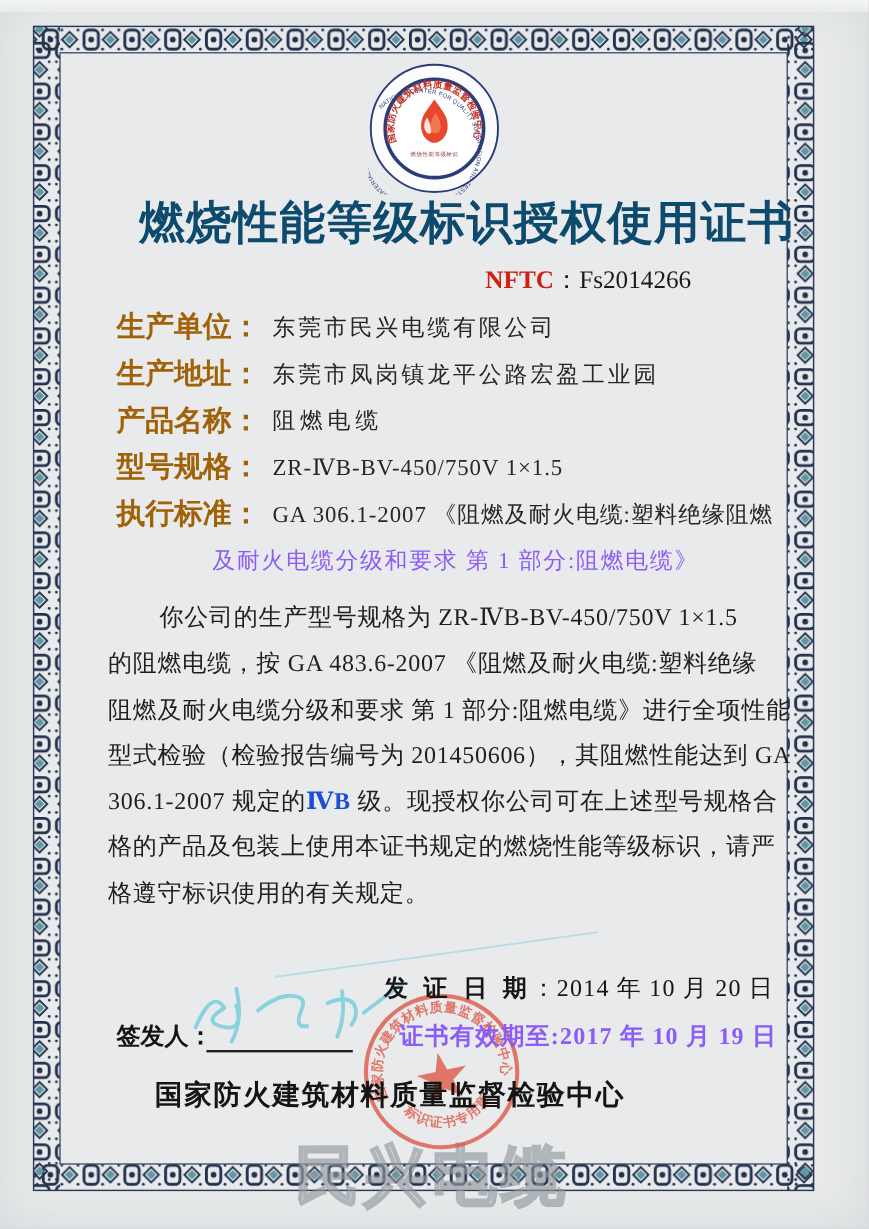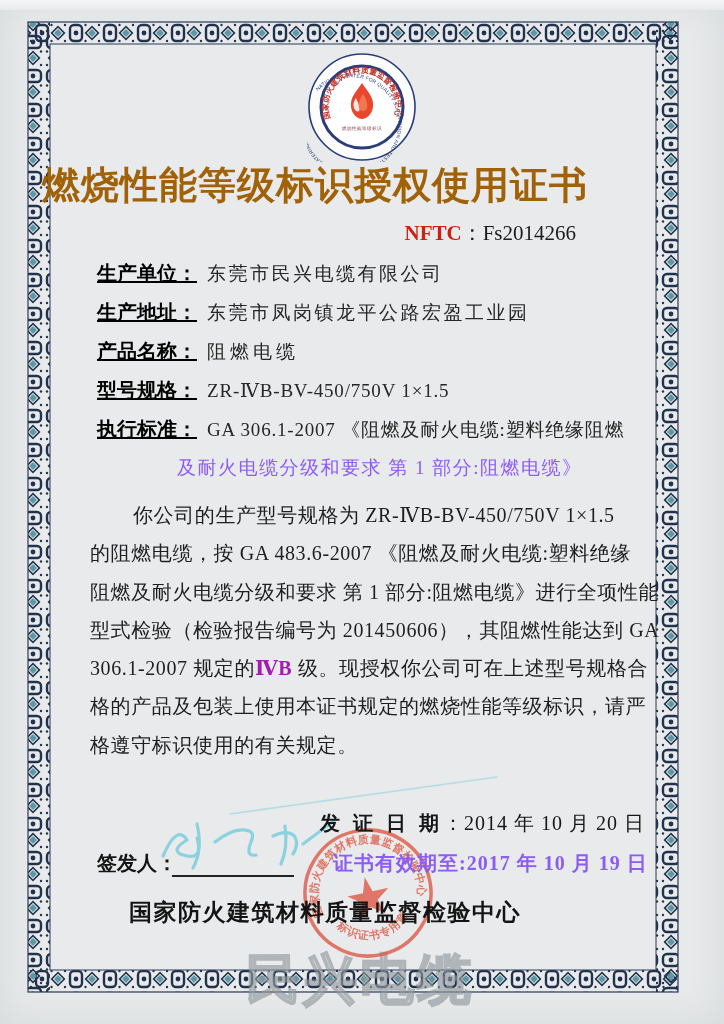--- a/index.html
+++ b/index.html
@@ -6,36 +6,36 @@
   body{background:#cfd2d4;font-family:"Liberation Serif","DejaVu Serif",serif;}
   .page{position:relative;width:724px;height:1024px;background:#e8eaeb;overflow:hidden;
         box-shadow:inset 0 0 40px rgba(160,166,172,.25);}
   .page::before{content:"";position:absolute;left:0;top:0;right:0;height:10px;
         background:linear-gradient(#f4f5f6,#e8eaeb);}
   .layer{position:absolute;left:0;top:0;width:724px;height:1024px;}
   .z1{z-index:1}.z2{z-index:2}.z3{z-index:3}
 
   
   .abs{position:absolute;}
-  .title{left:42px;top:160px;width:620px;text-align:left;font-size:38px;font-weight:bold;
-         color:#a16207;letter-spacing:1px;white-space:nowrap;}
+  .title{left:42px;top:160px;width:620px;text-align:right;font-size:38px;font-weight:bold;
+         color:#0c4a6e;letter-spacing:1px;white-space:nowrap;}
   .certno{top:219px;right:148px;font-size:21px;color:#1c1c1c;white-space:nowrap;}
   .certno .red{color:#d01f10;font-weight:bold;}
 
   .fields{left:97px;top:260px;width:530px;}
   .frow{display:flex;align-items:flex-start;margin-bottom:12px;line-height:27px;}
-  .flabel{font-size:20px;font-weight:bold;color:#000000;white-space:nowrap;text-decoration:underline;}
+  .flabel{font-size:24px;font-weight:bold;color:#a16207;white-space:nowrap;}
   .fvalue{font-size:19px;color:#272727;letter-spacing:2.5px;padding-left:10px;white-space:nowrap;}
   .fvalue.latin{letter-spacing:0.8px;}
   .fcont{font-size:19px;color:#8b5cf6;letter-spacing:1.5px;margin:0 0 12px 80px;line-height:27px;}
 
   .para{left:90px;top:496px;width:530px;font-size:20px;color:#1f1f1f;letter-spacing:0.6px;}
   .para .pl{display:block;line-height:38.3px;white-space:nowrap;}
   .para .indent{padding-left:43px;}
-  .para .grade{color:#a21caf;font-weight:bold;}
+  .para .grade{color:#1d4ed8;font-weight:bold;}
 
   .dateline{left:301px;top:810px;font-size:20px;color:#161616;white-space:nowrap;}
   .dateline .lb{font-weight:bold;letter-spacing:4px;margin-left:19px;}
   .dateline .vl{font-weight:400;letter-spacing:1px;}
   .validline{left:301px;top:850px;font-size:20px;color:#8b5cf6;white-space:nowrap;margin-left:32px;}
   .validline .lb{font-weight:bold;letter-spacing:1px;}
   .validline .vl{font-weight:600;letter-spacing:1px;}
   .signer{left:97px;top:850px;font-size:20px;font-weight:bold;color:#141414;}
   .sigline{left:172px;top:875px;width:122px;border-bottom:2px solid #222;height:0;}
   .orgname{left:32px;top:897px;width:586px;text-align:center;font-size:23px;font-weight:bold;

